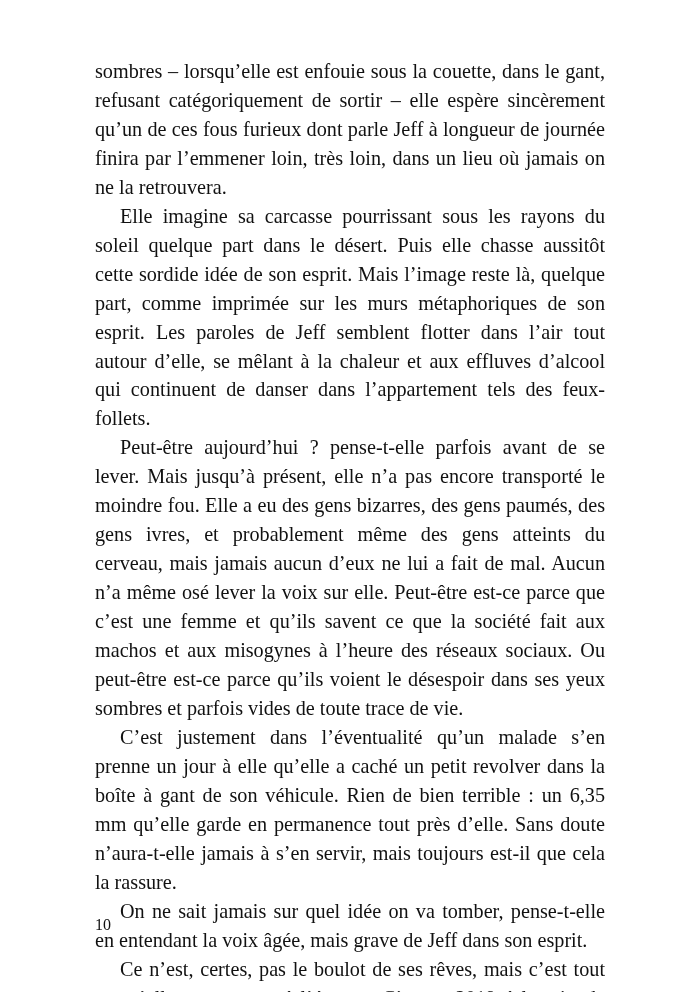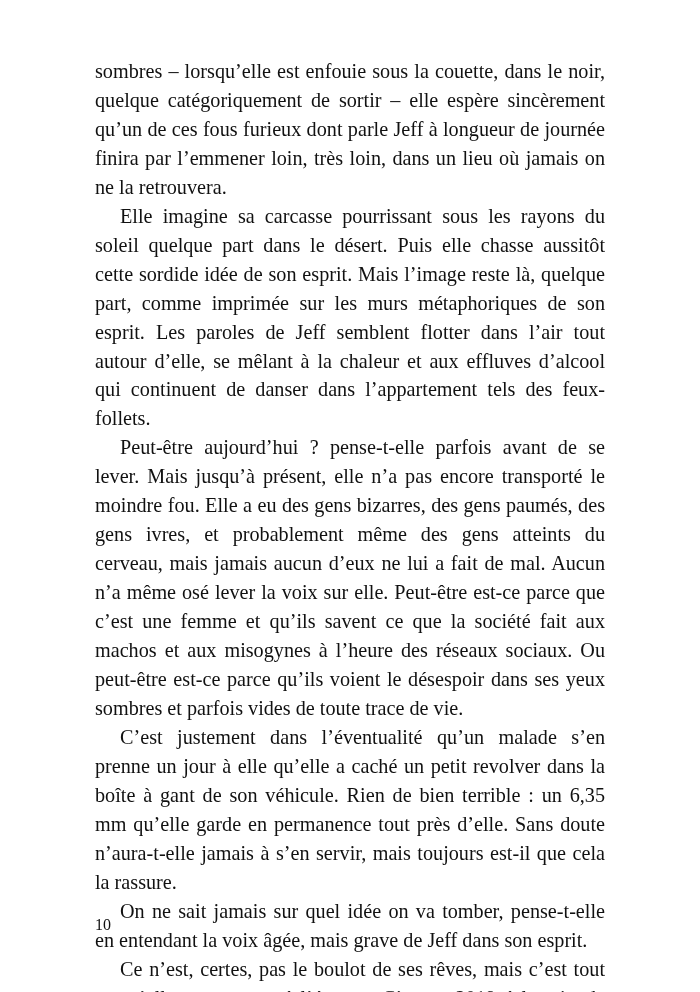--- a/index.html
+++ b/index.html
@@ -43,21 +43,21 @@
       top: 913px;
       font-size: 16px;
       line-height: 24px;
     }
   </style>
 </head>
 <body>
 
 <div class="page">
   <p class="para no-indent">
-    <span>sombres – lorsqu’elle est enfouie sous la couette, dans le noir, quelque catégoriquement de sortir – elle espère sincèrement qu’un de ces fous furieux dont parle Jeff à longueur de journée finira par l’emmener loin, très loin, dans un lieu où jamais on ne la retrouvera.</span>
+    <span>sombres – lorsqu’elle est enfouie sous la couette, dans le gant, refusant catégoriquement de sortir – elle espère sincèrement qu’un de ces fous furieux dont parle Jeff à longueur de journée finira par l’emmener loin, très loin, dans un lieu où jamais on ne la retrouvera.</span>
   </p>
   <p class="para">
     <span>Elle imagine sa carcasse pourrissant sous les rayons du soleil quelque part dans le désert. Puis elle chasse aussitôt cette sordide idée de son esprit. Mais l’image reste là, quelque part, comme imprimée sur les murs métaphoriques de son esprit. Les paroles de Jeff semblent flotter dans l’air tout autour d’elle, se mêlant à la chaleur et aux effluves d’alcool qui continuent de danser dans l’appartement tels des feux-follets.</span>
   </p>
   <p class="para">
     <span class="it">Peut-être aujourd’hui ?</span><span> pense-t-elle parfois avant de se lever. Mais jusqu’à présent, elle n’a pas encore transporté le moindre fou. Elle a eu des gens bizarres, des gens paumés, des gens ivres, et probablement même des gens atteints du cerveau, mais jamais aucun d’eux ne lui a fait de mal. Aucun n’a même osé lever la voix sur elle. Peut-être est-ce parce que c’est une femme et qu’ils savent ce que la société fait aux machos et aux misogynes à l’heure des réseaux sociaux. Ou peut-être est-ce parce qu’ils voient le désespoir dans ses yeux sombres et parfois vides de toute trace de vie.</span>
   </p>
   <p class="para">
     <span>C’est justement dans l’éventualité qu’un malade s’en prenne un jour à elle qu’elle a caché un petit revolver dans la boîte à gant de son véhicule. Rien de bien terrible : un 6,35 mm qu’elle garde en permanence tout près d’elle. Sans doute n’aura-t-elle jamais à s’en servir, mais toujours est-il que cela la rassure.</span>
   </p>

